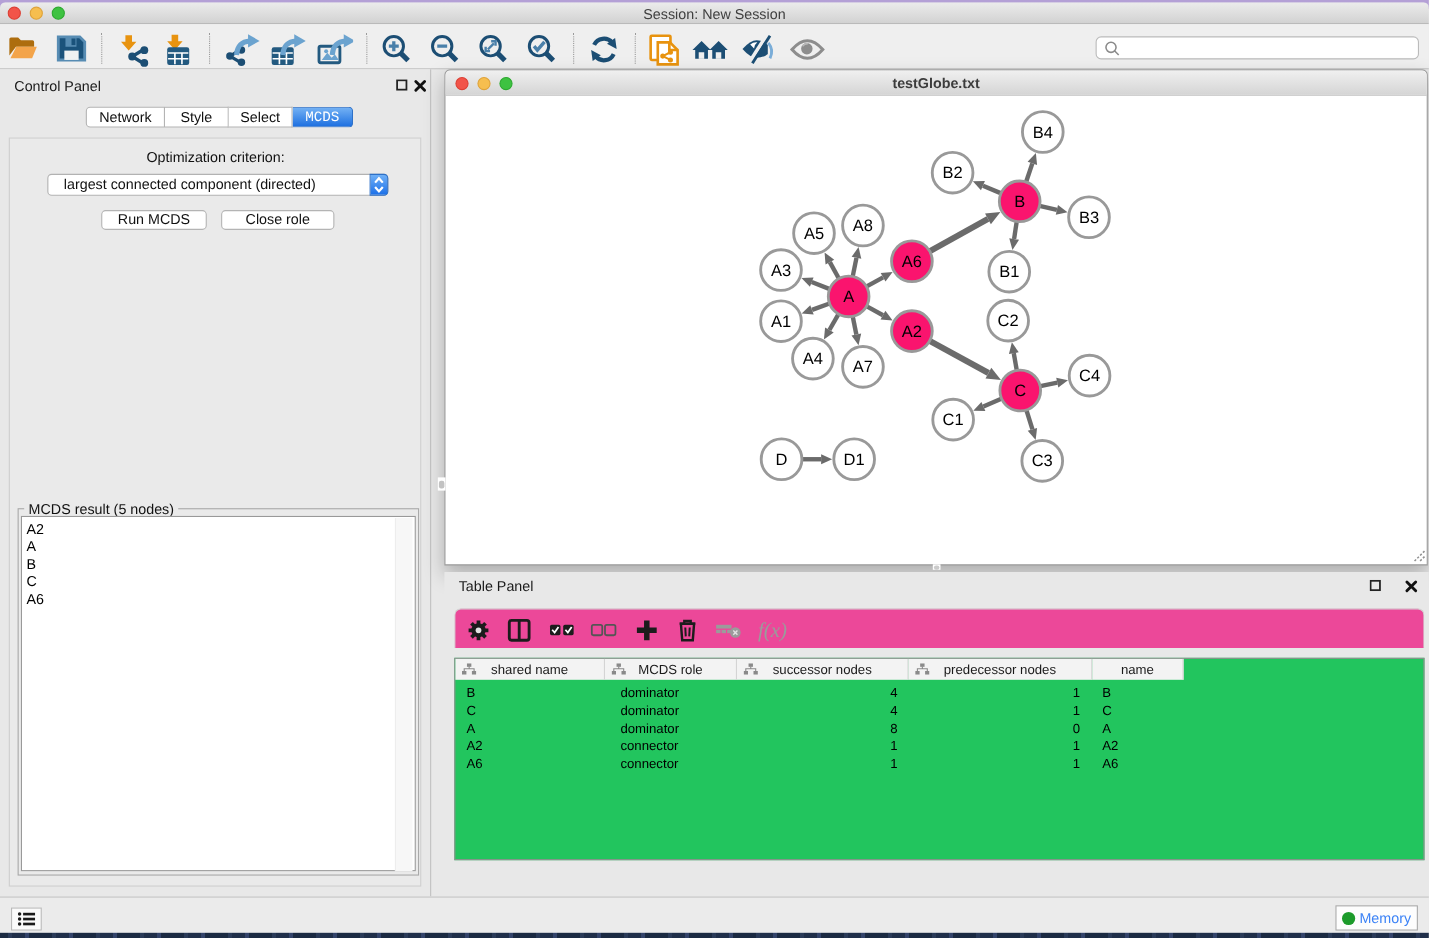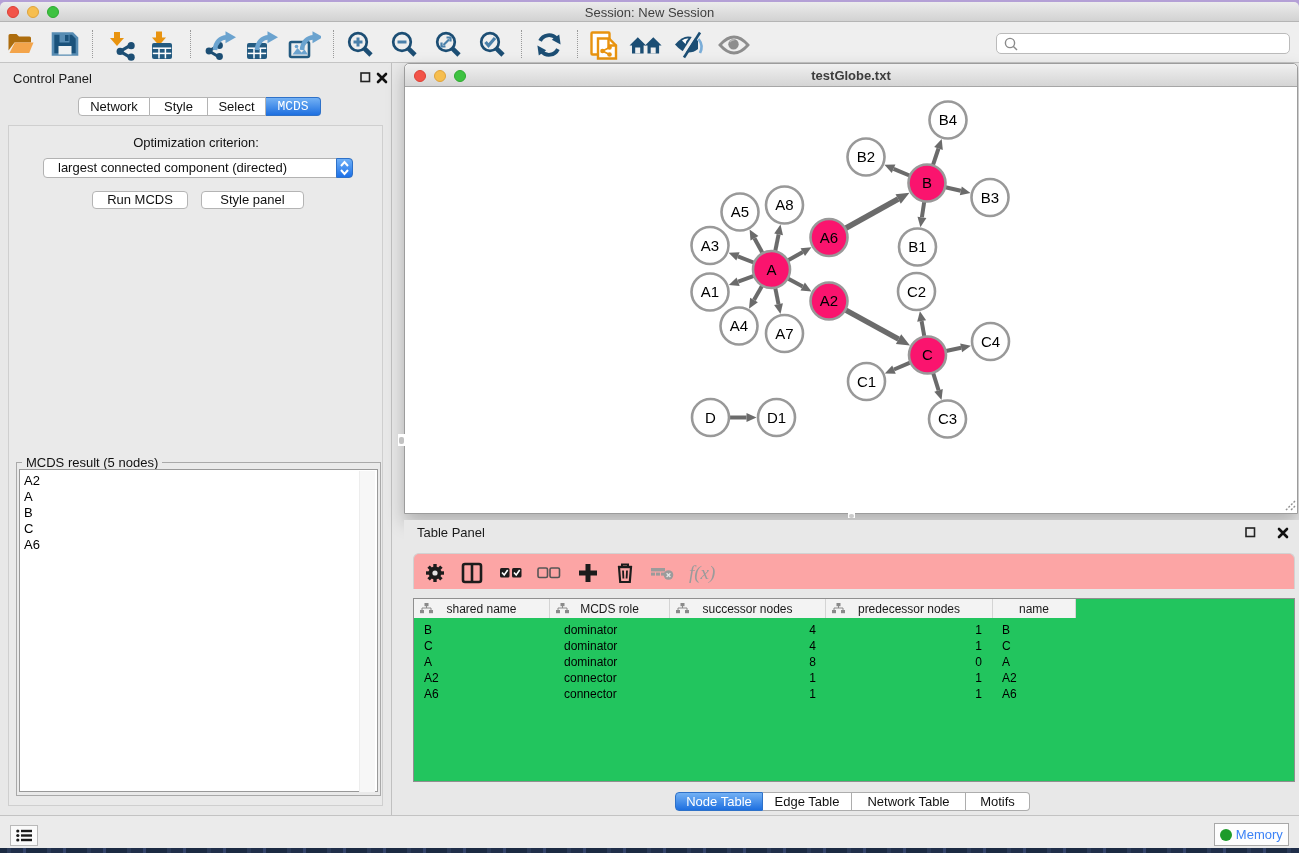--- a/index.html
+++ b/index.html
@@ -63,21 +63,21 @@
       box-shadow:0 8px 18px rgba(0,0,0,0.25); }
   #nw-title { position:absolute; left:0; top:0; right:0; height:23px;
       background:linear-gradient(#f0f0f0,#d5d5d5); border-bottom:1px solid #a6a6a6;
       border-radius:5px 5px 0 0; }
   #nw-title .title { position:absolute; left:0; right:0; top:4px; text-align:center;
       font-size:13px; font-weight:bold; color:#3c3c3c; }
   #nw .tl { top:6px; }
   
   #tp { left:404px; top:520px; width:895px; height:295px; background:#e8e8e8; }
   #tp-toolbar { position:absolute; left:9px; top:33px; width:882px; height:36px;
-      background:#fca5a5; border:1px solid #d2d2d2; border-bottom:none;
+      background:#ec4899; border:1px solid #d2d2d2; border-bottom:none;
       border-radius:6px 6px 0 0;text-align:center; }
   #tbl { position:absolute; left:9px; top:78px; width:882px; height:184px;
       background:#22c55e; border:1px solid #8f8f8f; font-size:12px; }
   .thead { position:absolute; top:0; height:19px; background:#f3f3f3;
       border-right:1px solid #d4d4d4; color:#1a1a1a; }
   .thead span { position:absolute; left:0; right:0; top:3px; text-align:center; }
   .trow  { position:absolute; height:16px; line-height:16px; color:#000; }
   .num { text-align:right; }
   
   .btab { position:absolute; display:flex; height:19px; font-size:13px; }
@@ -274,21 +274,21 @@
   </div>
   <div id="cp-body"></div>
   <div id="optlabel">Optimization criterion:</div>
   <div id="combo">largest connected component (directed)<div class="stepper">
         <svg width="15" height="18" viewBox="0 0 15 18" style="position:absolute;left:0;top:0">
 <path d="M4 7 l3.5-4 3.5 4" fill="none" stroke="#fff" stroke-width="2"></path>
 <path d="M4 11 l3.5 4 3.5-4" fill="none" stroke="#fff" stroke-width="2"></path>
         </svg>
       </div></div>
   <div class="pushbtn" style="left:92px; top:128px; width:96px;">Run MCDS</div>
-  <div class="pushbtn" style="left:201px; top:128px; width:103px;">Style panel</div>
+  <div class="pushbtn" style="left:201px; top:128px; width:103px;">Close role</div>
   <div id="groupbox"></div>
   <div id="grouplabel">MCDS result (5 nodes)</div>
   <div id="mcdslist">
     <div class="sbtrack"></div>
     <div class="item">A2</div>
     <div class="item">A</div>
     <div class="item">B</div>
     <div class="item">C</div>
     <div class="item">A6</div>
   </div>
@@ -524,26 +524,20 @@
       <div class="trow" style="left:150px;top:71px;width:100px">connector</div>
       <div class="trow num" style="left:300px;top:71px;width:102px">1</div>
       <div class="trow num" style="left:460px;top:71px;width:108px">1</div>
       <div class="trow" style="left:588px;top:71px;width:80px">A2</div>
       <div class="trow" style="left:10px;top:87px;width:120px">A6</div>
       <div class="trow" style="left:150px;top:87px;width:100px">connector</div>
       <div class="trow num" style="left:300px;top:87px;width:102px">1</div>
       <div class="trow num" style="left:460px;top:87px;width:108px">1</div>
       <div class="trow" style="left:588px;top:87px;width:80px">A6</div>
     </div>
-  <div class="btab" style="left:271px; top:272px;">
-    <div class="sel" style="width:88px;">Node Table</div>
-    <div style="width:89px;">Edge Table</div>
-    <div style="width:114px;">Network Table</div>
-    <div style="width:64px;">Motifs</div>
-  </div>
 </div>
 
 <div class="abs" id="statusbar">
   <div id="listbtn">
       <svg width="16" height="13" viewBox="0 0 16 13" style="position:absolute;left:5px;top:3px">
 <g fill="#1a1a1a">
           <circle cx="1.8" cy="2" r="1.6"></circle>
           <circle cx="1.8" cy="6.5" r="1.6"></circle>
           <circle cx="1.8" cy="11" r="1.6"></circle>
 <rect x="5" y="0.8" width="11" height="2.4"></rect>

